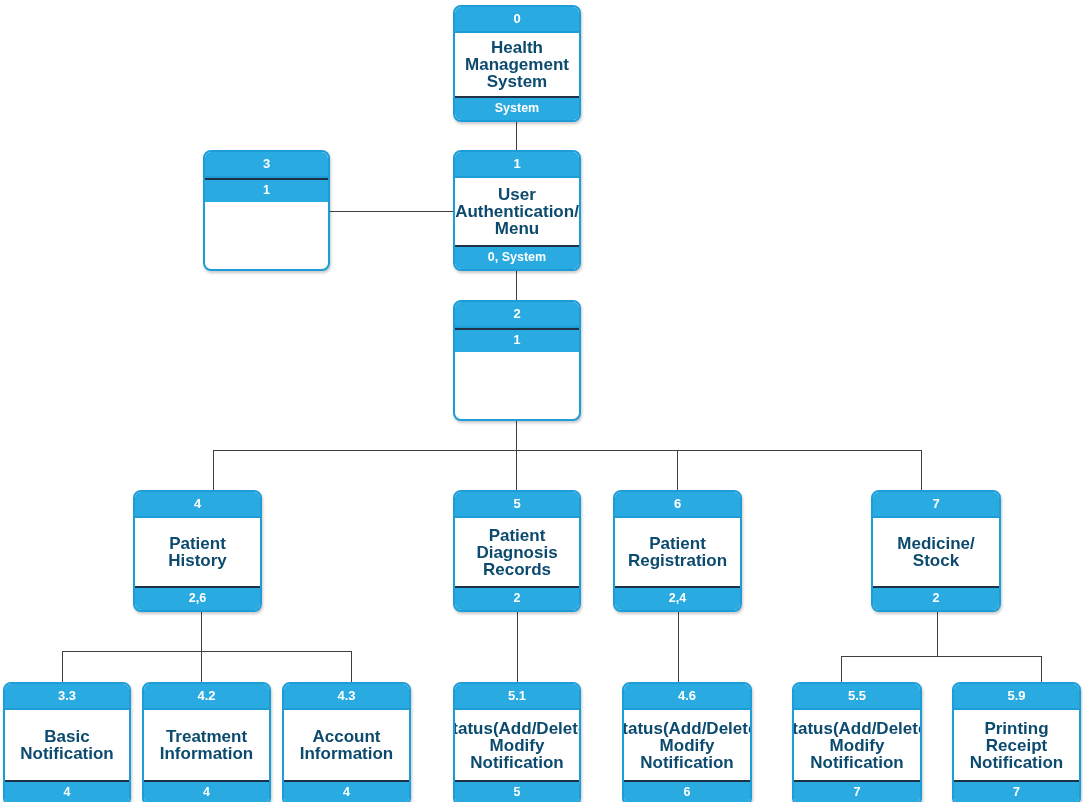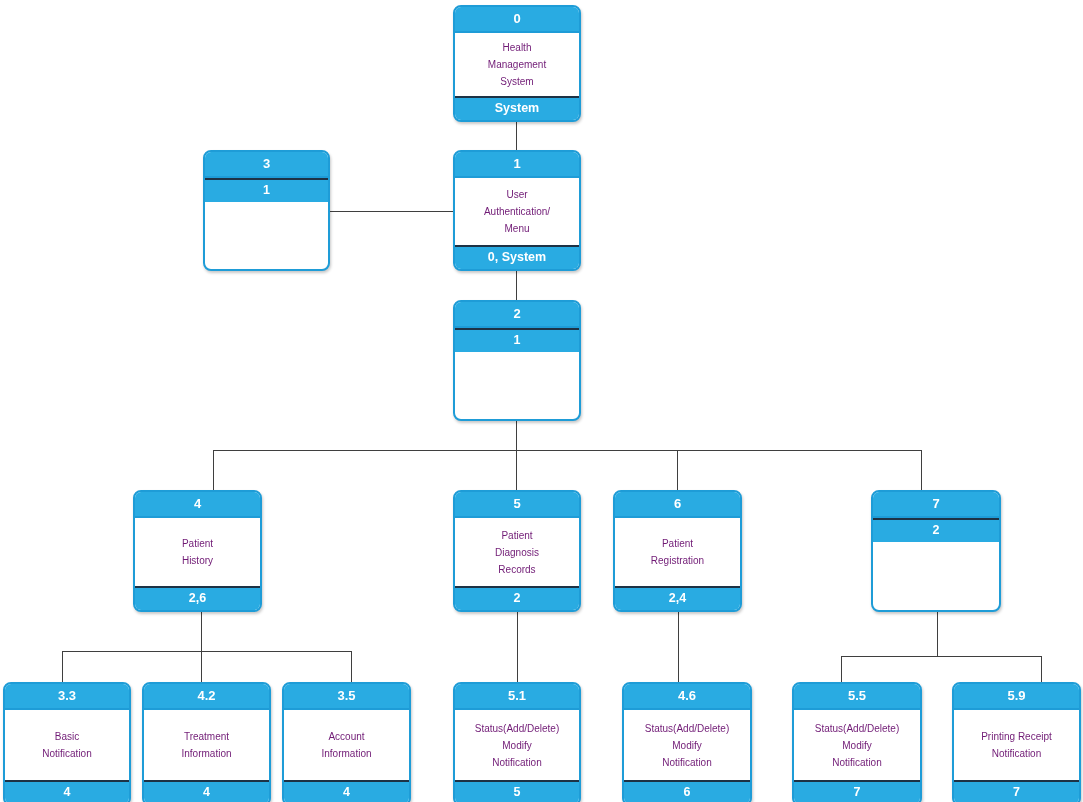--- a/index.html
+++ b/index.html
@@ -25,21 +25,21 @@
   .hd{
     height:24px;flex:0 0 auto;
     background:#29abe2;
     border-bottom:2px solid #1e9cd7;
     color:#ffffff;font-weight:bold;font-size:13px;line-height:24px;
     text-align:center;
   }
   .bd{
     flex:1 1 auto;
     display:flex;align-items:center;justify-content:center;
-    color:#701a75;font-weight:normal;font-size:10px;line-height:17px;
+    color:#0c4a6e;font-weight:bold;font-size:17px;line-height:17px;
     text-align:center;white-space:pre-line;
     padding:0 2px;
   }
   .ft{
     height:22px;flex:0 0 auto;
     background:#29abe2;
     border-top:2px solid #1d3245;
     color:#ffffff;font-weight:bold;font-size:12.5px;line-height:21px;
     text-align:center;
   }
@@ -153,39 +153,41 @@
 
   <div class="node n6">
     <div class="hd">6</div>
     <div class="bd">Patient
 Registration</div>
     <div class="ft">2,4</div>
   </div>
 
   <div class="node n7">
     <div class="hd">7</div>
+    <div class="bd">Medicine/
+Stock</div>
     <div class="ft">2</div>
   </div>
 
   <div class="node n41">
     <div class="hd">3.3</div>
     <div class="bd">Basic
 Notification</div>
     <div class="ft">4</div>
   </div>
 
   <div class="node n42">
     <div class="hd">4.2</div>
     <div class="bd">Treatment
 Information</div>
     <div class="ft">4</div>
   </div>
 
   <div class="node n43">
-    <div class="hd">3.5</div>
+    <div class="hd">4.3</div>
     <div class="bd">Account
 Information</div>
     <div class="ft">4</div>
   </div>
 
   <div class="node n51">
     <div class="hd">5.1</div>
     <div class="bd">Status(Add/Delete)
 Modify
 Notification</div>

